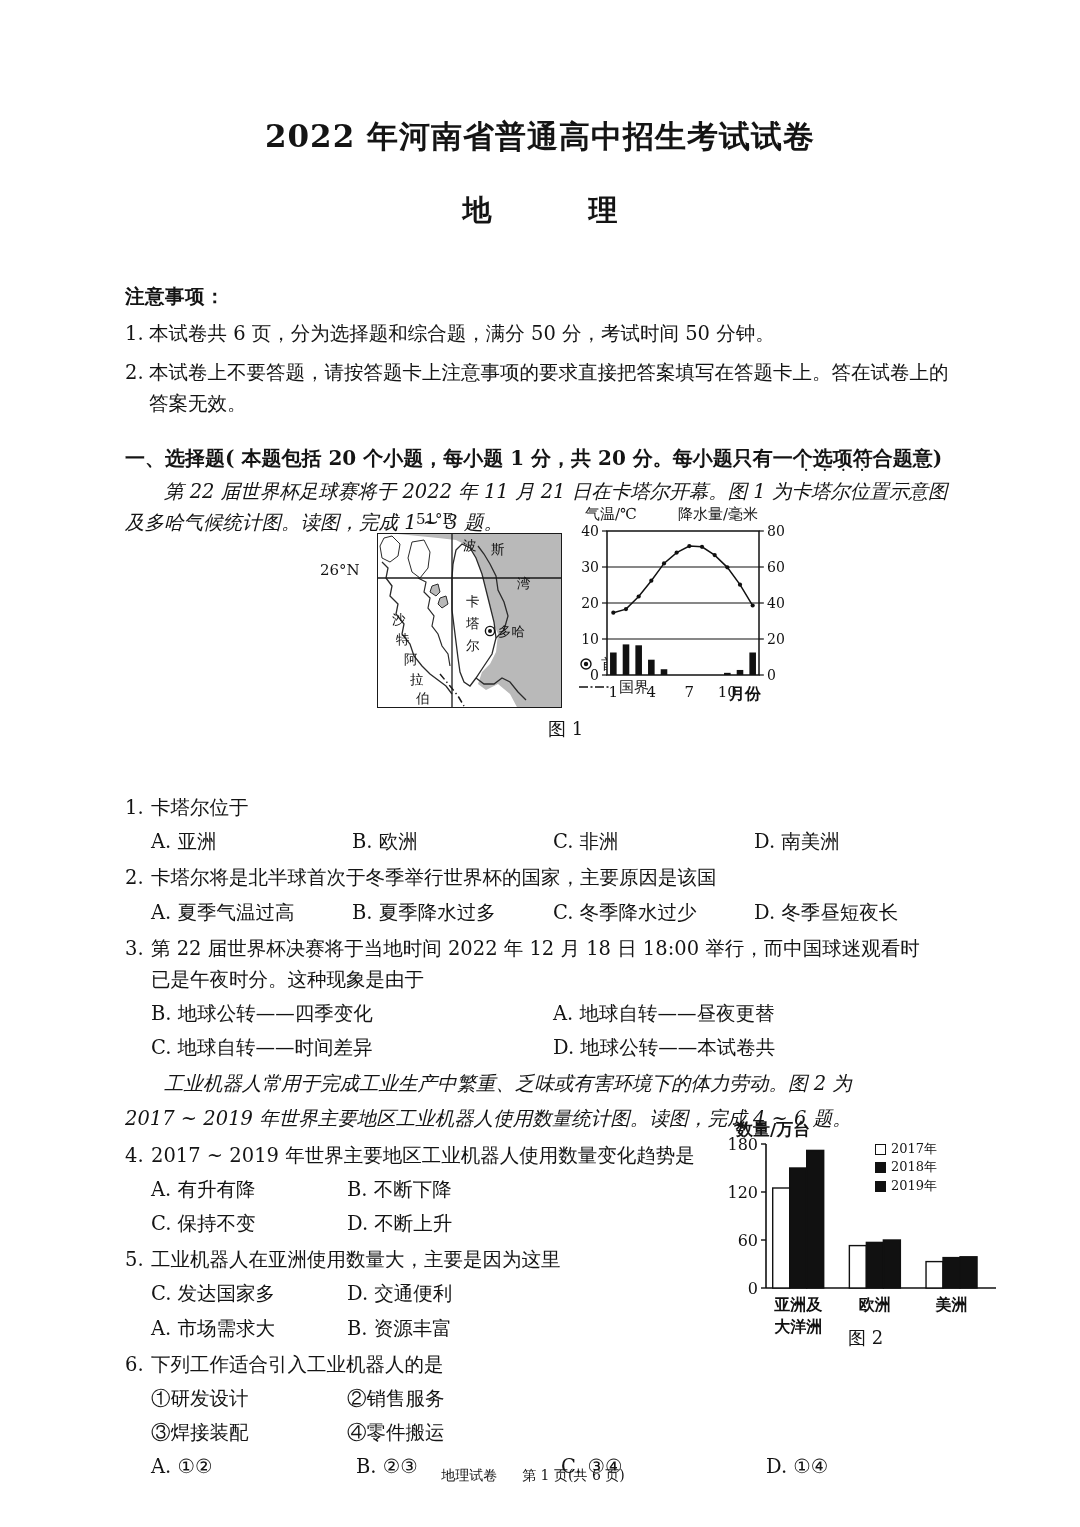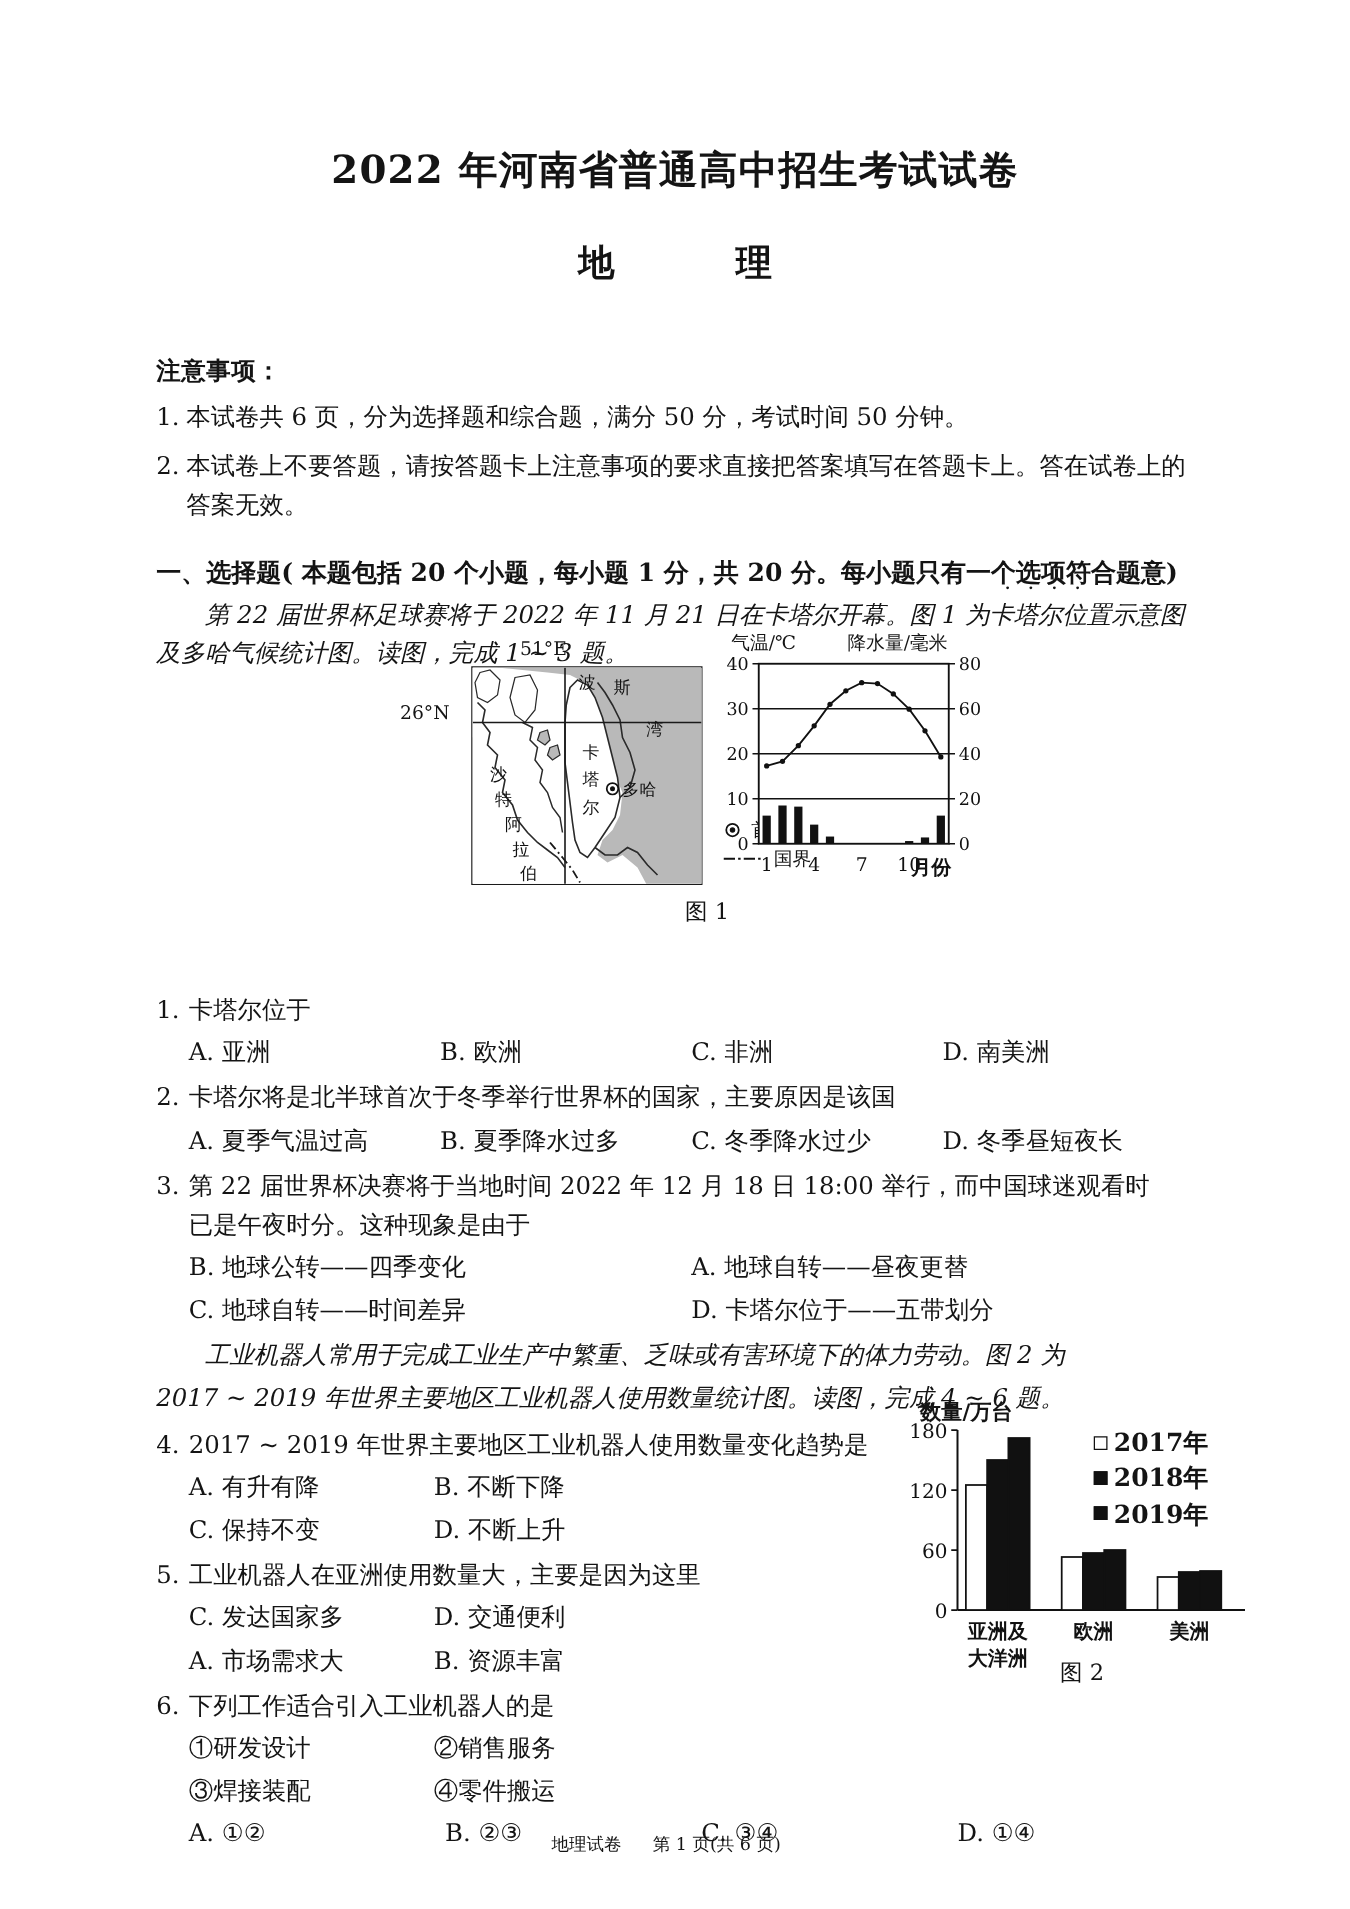--- a/index.html
+++ b/index.html
@@ -112,21 +112,21 @@
   }
   .clim-ylab-l { position:absolute; left: 8px; top: 0px; font-size: 15px; }
   .clim-ylab-r { position:absolute; left: 101px; top: 0px; font-size: 15px; }
 
   
   .fig2-wrap {
     position:absolute; left: 728px; top: 1118px;
     width: 280px; height: 240px;
   }
   .fig2-ylab { position:absolute; left: 8px; top: 0px; font-size: 17px; font-weight:bold;}
-  .fig2-legend { position:absolute; left: 147px; top: 22px; font-size: 20px; font-weight:bold; line-height: 1.42;}
+  .fig2-legend { position:absolute; left: 147px; top: 22px; font-size: 13px; font-weight:normal; line-height: 1.42;}
   .lg-row { display:flex; align-items:center; gap:5px;}
   .lg-sw { width: 11px; height: 11px; border:1.5px solid #111; }
   .lg-sw.filled { background:#111; }
   .fig2-cap { position:absolute; left: 120px; top: 208px; font-size: 18px; }
 
   
   .footer {
     position:absolute; left:0; right:14px; bottom: 42px;
     text-align:center; font-size: 14px;
   }
@@ -192,21 +192,21 @@
     <div class="q" style="margin-top:0">
       <span class="q-num"></span>
       <span class="q-body">已是午夜时分。这种现象是由于</span>
     </div>
     <div class="opts w2 indent-opts">
       <span class="opt">B. 地球公转——四季变化</span>
       <span class="opt">A. 地球自转——昼夜更替</span>
     </div>
     <div class="opts w2 indent-opts">
       <span class="opt">C. 地球自转——时间差异</span>
-      <span class="opt">D. 卡塔尔位于——五带划分</span>
+      <span class="opt">D. 地球公转——本试卷共</span>
     </div>
 
     <div class="passage">工业机器人常用于完成工业生产中繁重、乏味或有害环境下的体力劳动。图 2 为</div>
     <div class="passage noind">2017 ~ 2019 年世界主要地区工业机器人使用数量统计图。读图，完成 4 ~ 6 题。</div>
 
     <div class="q">
       <span class="q-num">4.</span>
       <span class="q-body">2017 ~ 2019 年世界主要地区工业机器人使用数量变化趋势是</span>
     </div>
     <div class="opts wq6 indent-opts">

